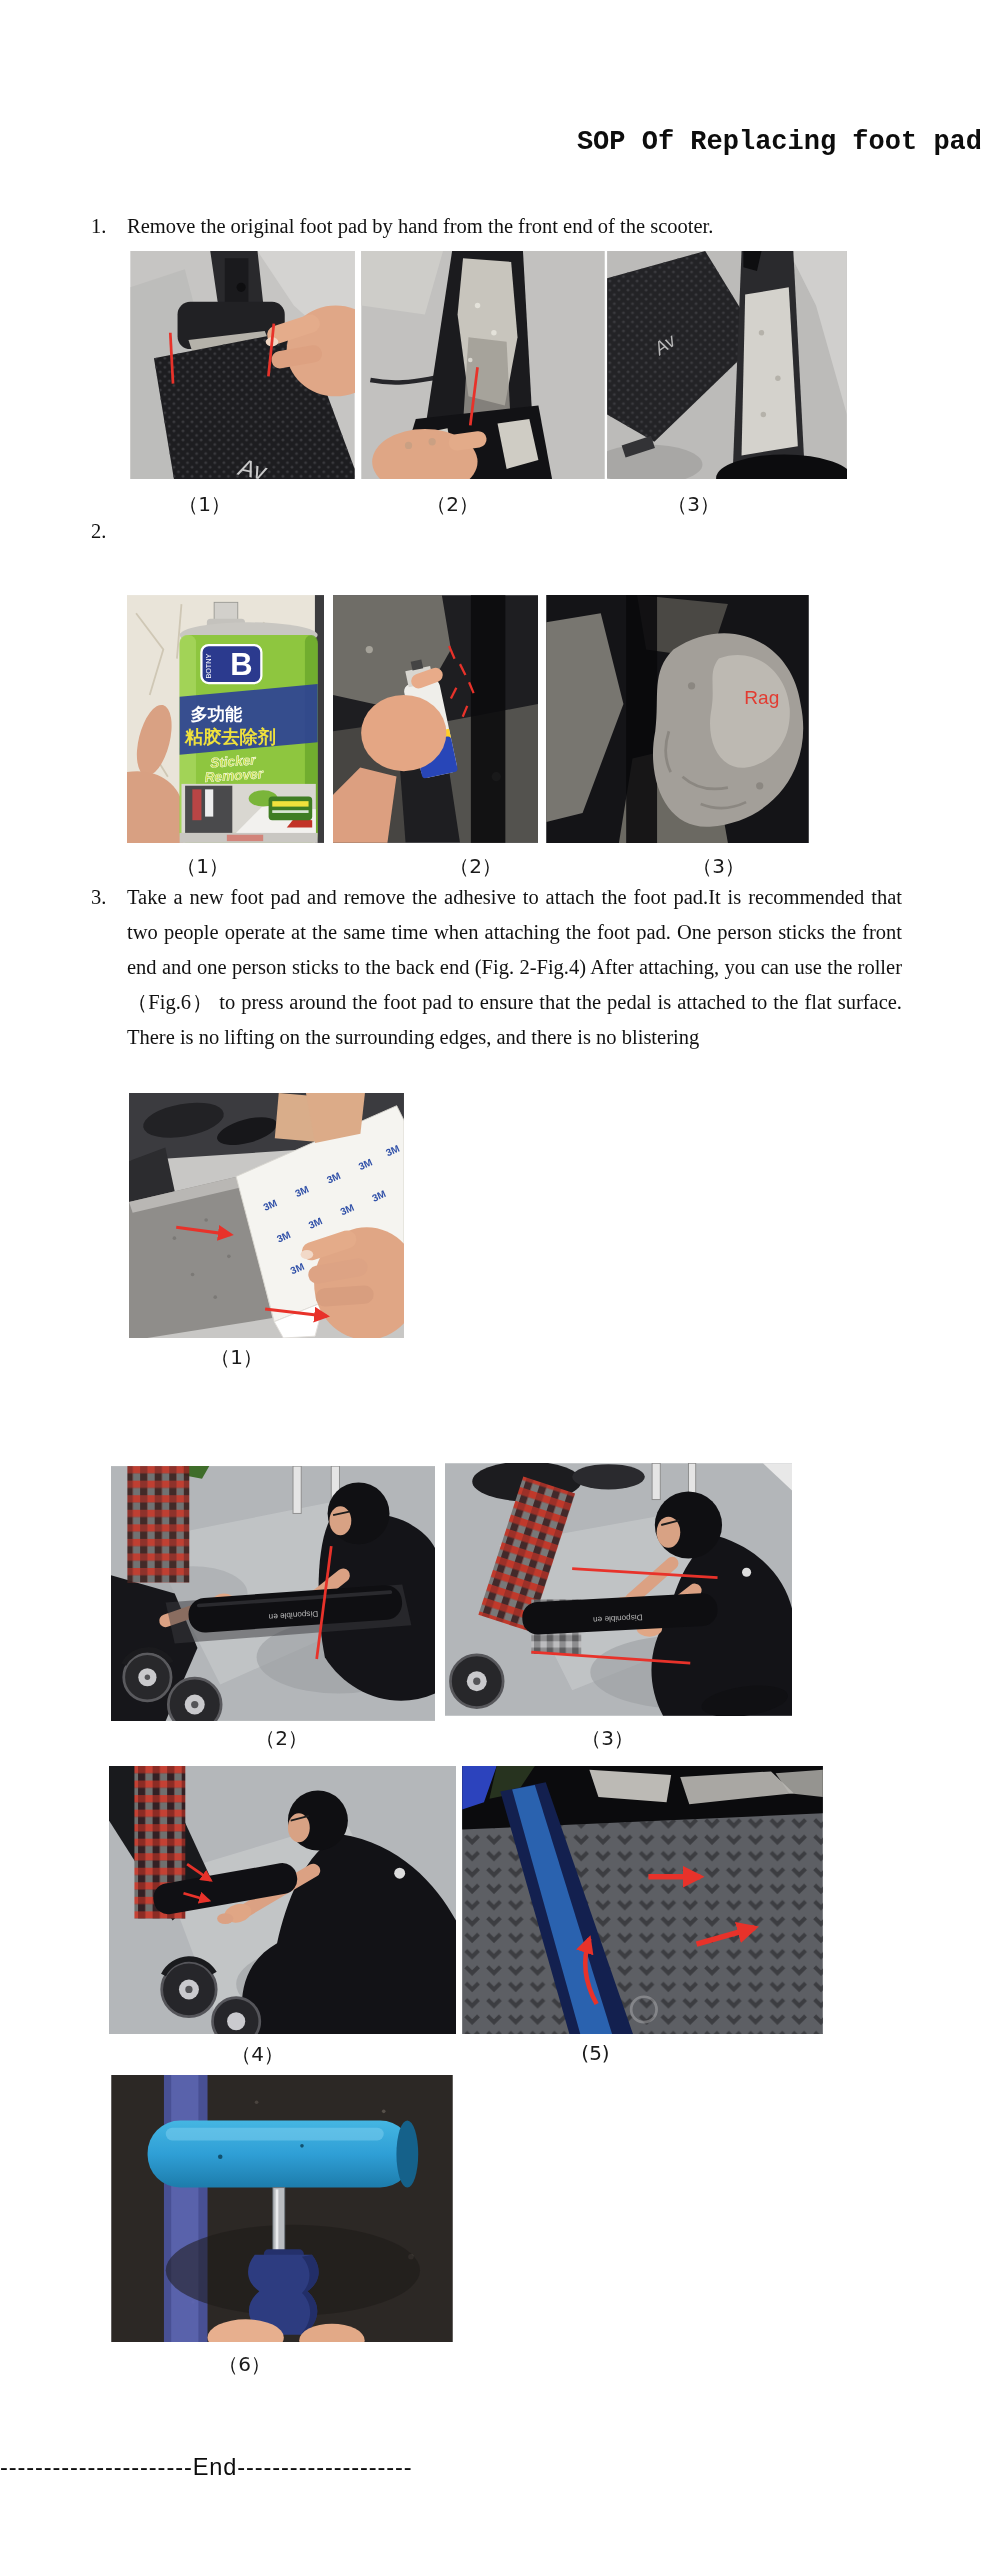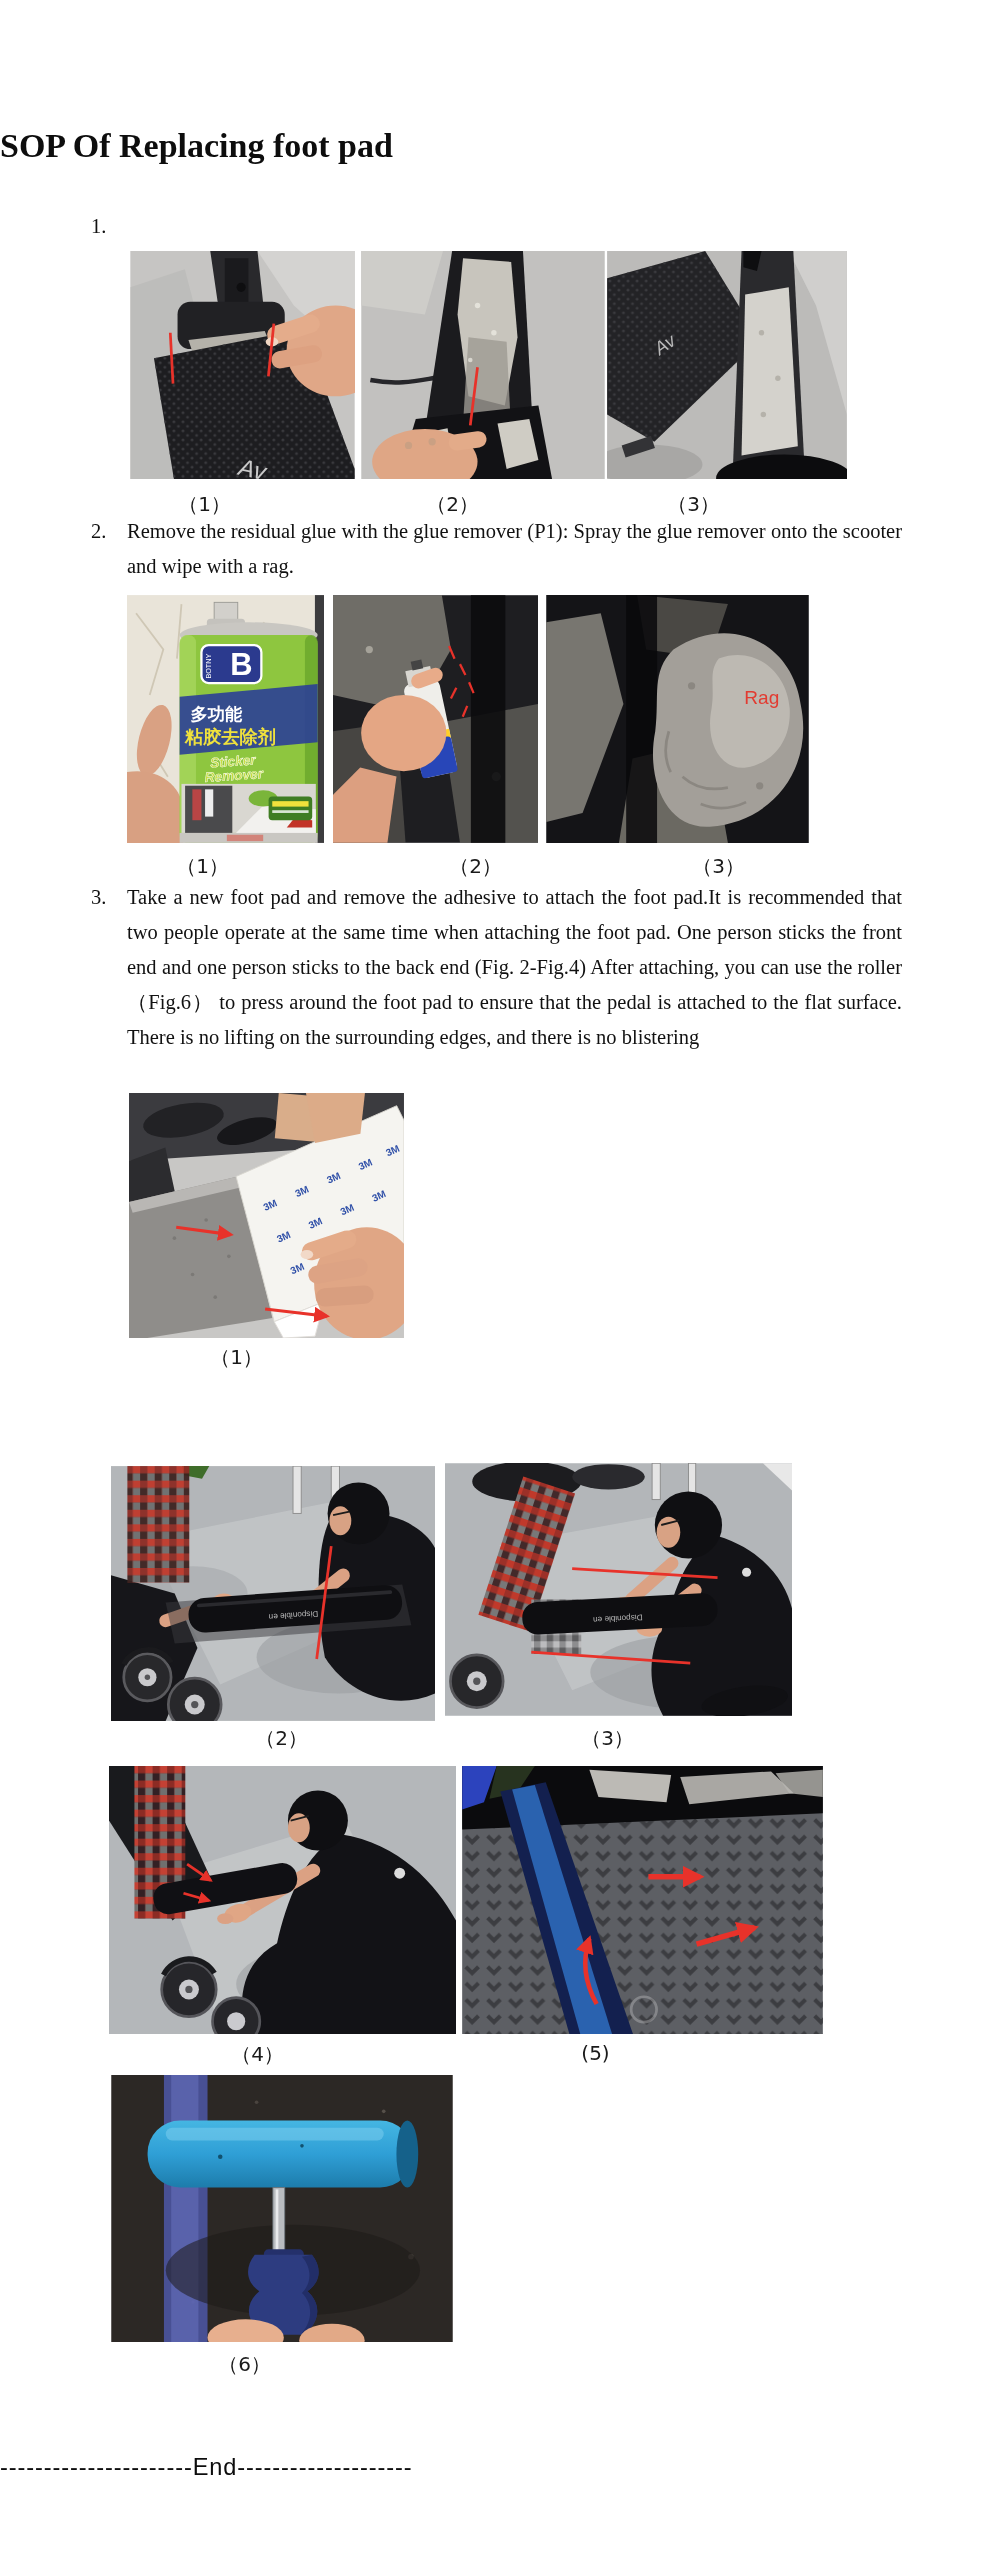--- a/index.html
+++ b/index.html
@@ -1,38 +1,39 @@
 <!DOCTYPE html>
 <html style="font-size:14.5px"><head>
 <meta charset="utf-8">
 <style>
   html,body{margin:0;padding:0;background:#ffffff;}
   .page{position:relative;width:982px;height:2576px;background:#ffffff;overflow:hidden;
         font-family:"Liberation Serif",serif;color:#111;}
-  .title{position:absolute;left:0;right:0;top:127px;text-align:left;
-         font-family:Liberation Serif, serif;font-weight:bold;font-size:34px;color:#0d0d0d;}
+  .title{position:absolute;left:0;right:0;top:127px;text-align:right;
+         font-family:Liberation Mono, monospace;font-weight:bold;font-size:27px;color:#0d0d0d;}
   .step{position:absolute;left:127px;width:775px;font-size:20.5px;line-height:35px;}
   .step .num{position:absolute;left:-36px;top:0;}
   .j{text-align:justify;}
   .cap{position:absolute;width:87px;text-align:center;font-size:20px;color:#1a1a1a;
        font-family:"DejaVu Sans","Liberation Serif",serif;}
   .endline{position:absolute;left:0;right:0;top:2454px;text-align:left;
            font-family:"Liberation Sans",sans-serif;font-size:23.6px;letter-spacing:0.9px;color:#0d0d0d;}
   .fig{position:absolute;display:block;}
   svg text{font-family:"Liberation Sans",sans-serif;}
 </style>
 </head>
 <body>
 
 <div class="page">
 
   <div class="title">SOP Of Replacing foot pad</div>
 
   <div class="step" style="top:209px;">
     <span class="num">1.</span>
+    <span>Remove the original foot pad by hand from the front end of the scooter.</span>
   </div>
 
   <svg class="fig" style="left:130px;top:251px" width="225" height="228" viewBox="0 0 247 251">
     <defs>
       <pattern id="d11" width="10" height="10" patternUnits="userSpaceOnUse">
         <circle cx="3" cy="3" r="1.6" fill="#3a3a3e"></circle>
           <circle cx="8" cy="8" r="1.6" fill="#3a3a3e"></circle>
       </pattern>
     </defs>
     <rect width="247" height="251" fill="#c6c5c3"></rect>
@@ -112,21 +113,20 @@
     <ellipse cx="195" cy="250" rx="75" ry="26" fill="#0c0c0e"></ellipse>
     <rect x="16" y="214" width="34" height="14" fill="#333336" transform="rotate(-18 16 214)"></rect>
   </svg>
 
   <div class="cap" style="left:161px;top:491px">（1）</div>
   <div class="cap" style="left:409px;top:491px">（2）</div>
   <div class="cap" style="left:650px;top:491px">（3）</div>
 
   <div class="step j" style="top:514px;">
     <span class="num">2.</span>
-    <span>Remove the residual glue with the glue remover (P1): Spray the glue remover onto the scooter and wipe with a rag.</span>
   </div>
 
   <svg class="fig" style="left:127px;top:595px" width="197" height="248" viewBox="0 0 217 273">
     <rect width="217" height="273" fill="#e9e4d9"></rect>
     <path d="M10,20 L40,60 L25,110 M60,10 L55,70 M150,30 L180,60 M20,160 L45,200" stroke="#cfc7b5" stroke-width="2" fill="none"></path>
     <path d="M90,40 L120,20 M170,120 L200,150 M185,40 L210,80" stroke="#d8d1c1" stroke-width="2" fill="none"></path>
     <rect x="207" y="0" width="10" height="273" fill="#3c3c3e"></rect>
     <g>
       <ellipse cx="30" cy="160" rx="17" ry="40" fill="#d9a183" transform="rotate(14 30 160)"></ellipse>
       <path d="M0,195 C30,190 58,205 62,235 L62,273 L0,273 Z" fill="#d8a082"></path>

